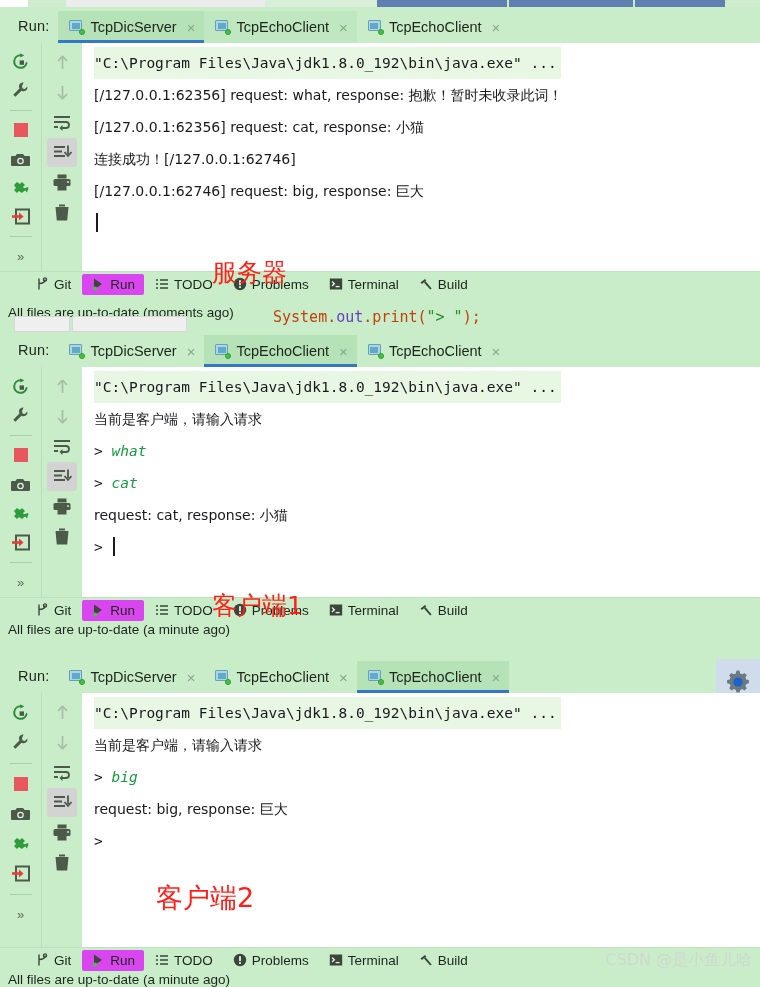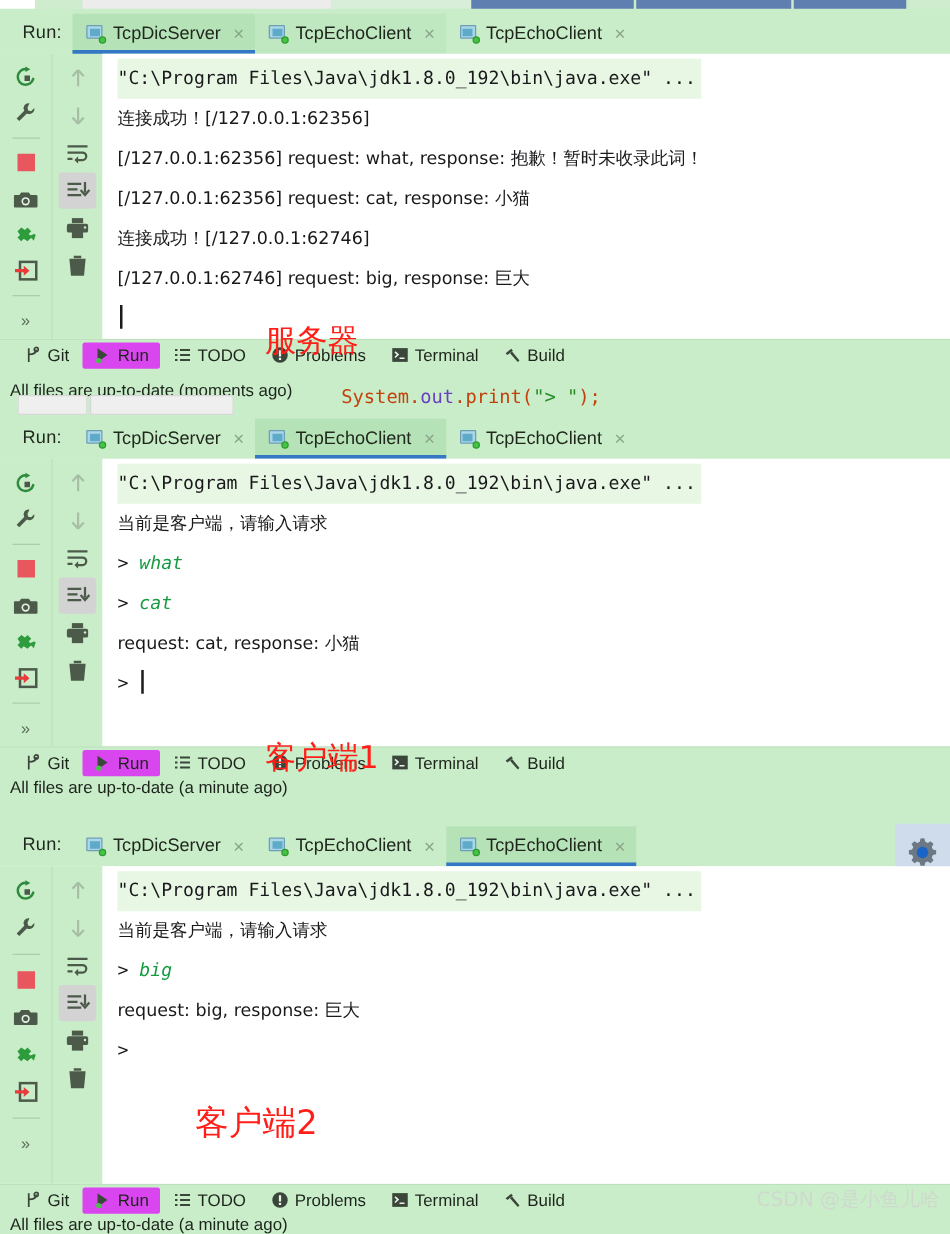--- a/index.html
+++ b/index.html
@@ -64,21 +64,21 @@
   .cmdline { background: #e8f6e4; display:inline-block; padding-right:4px; }
   .cn { font-family: "DejaVu Sans", sans-serif; font-size: 14px; }
   .inp { color: #169b42; font-style: italic; }
   .prompt { color: #19191c; }
   .caret { display:inline-block; width:2px; height:19px; background:#1b1b1b;
     vertical-align:-4px; margin-left:2px; }
 
   
   .toolbar {
     height: 25px; background: #c9edc9; display: flex; align-items: center;
-    padding-left: 10px; gap: 2px; border-top: 1px solid #bde0bd;
+    padding-left: 26px; gap: 2px; border-top: 1px solid #bde0bd;
   }
   .tbtn { display:flex; align-items:center; gap:5px; font-size:13.5px; color:#1d241c;
     padding: 3px 9px; cursor:pointer; border-radius:2px; }
   .tbtn.sel { background: #d946ef; }
   .statusrow { height: 22px; background: #c9edc9; font-size: 13.5px; color:#1d241c;
     display:flex; padding-left: 8px; }
 
   
   .anno { position: absolute; color: #ff1f18; font-family: "DejaVu Sans", sans-serif;
     font-size: 25px; font-weight: 400; white-space: nowrap; pointer-events: none; }
@@ -230,21 +230,20 @@
         <div class="gbtn">
           <svg width="18" height="19" viewBox="0 0 18 19">
               <path d="M6 1.5h6v2H6z" fill="#4b5a49"></path>
               <path d="M2.5 4h13l-1.3 13.5H3.8z" fill="#4b5a49"></path>
             </svg>
         </div>
       </div>
 
       <div class="console">
         <div class="cline"><span class="cmdline">"C:\Program Files\Java\jdk1.8.0_192\bin\java.exe" ...</span></div>
-        <div class="cline cn"><span>连接成功！[/127.0.0.1:62356]</span></div>
         <div class="cline cn"><span>[/127.0.0.1:62356]  request: what, response: 抱歉！暂时未收录此词！</span></div>
         <div class="cline cn"><span>[/127.0.0.1:62356]  request: cat, response: 小猫</span></div>
         <div class="cline cn"><span>连接成功！[/127.0.0.1:62746]</span></div>
         <div class="cline cn"><span>[/127.0.0.1:62746]  request: big, response: 巨大</span></div>
         <div class="cline"><span class="caret"></span></div>
       </div>
     </div>
 
     <div class="toolbar">
       <div class="tbtn">

